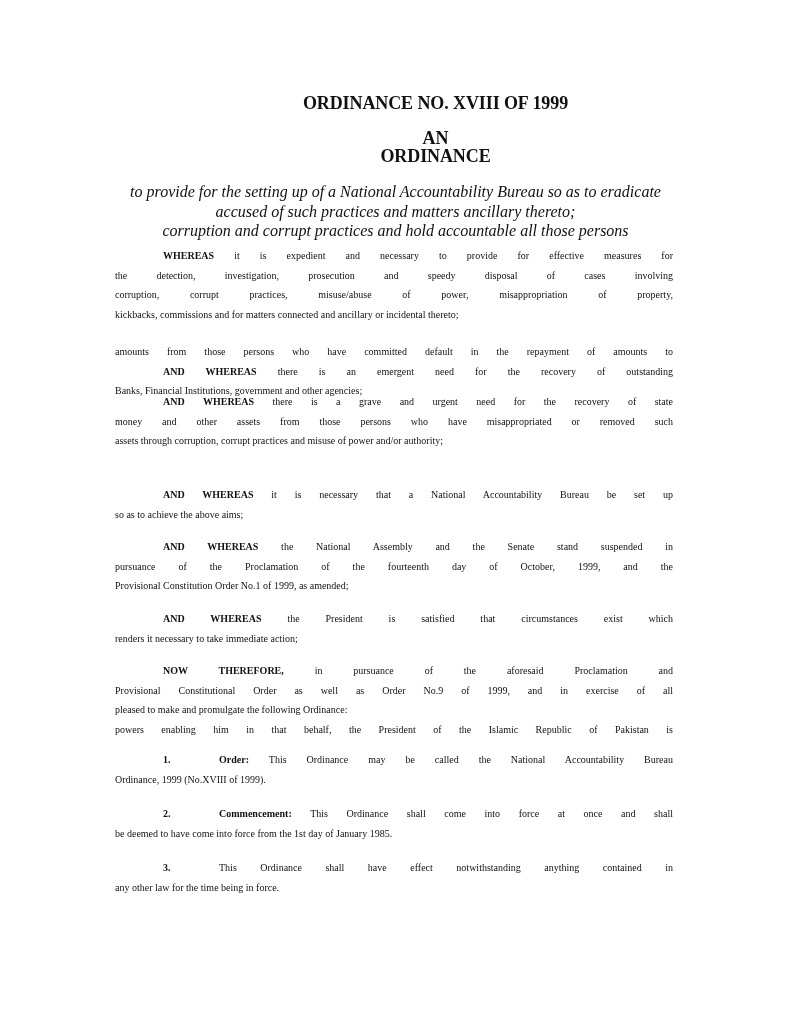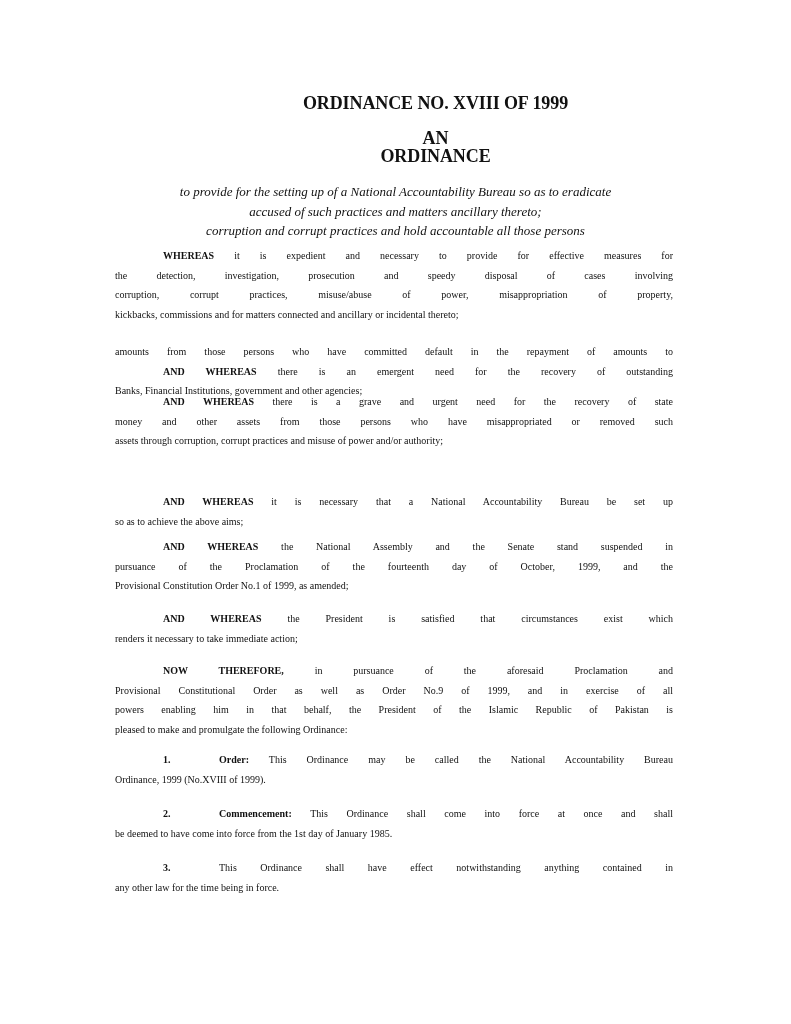--- a/index.html
+++ b/index.html
@@ -11,21 +11,21 @@
     }
     .heading {
       position: absolute; left: 0; width: 791px; text-align: center;
       font-weight: bold; font-size: 18px; line-height: 18px; letter-spacing: -0.1px; padding-left: 40px;
     }
     #h1 { top: 94px; }
     #h2 { top: 129px; }
     #h3 { top: 147px; }
     .preamble {
       position: absolute; left: 110px; width: 571px; top: 182px;
-      text-align: center; font-style: italic; font-size: 13px; line-height: 19.5px;
+      text-align: center; font-style: italic; font-size: 16px; line-height: 19.5px;
     }
     .preamble span { display: block; white-space: nowrap; }
     .para {
       position: absolute; left: 115px; width: 558px;
       font-size: 10px; line-height: 19.6px;
     }
     .line { display: block; text-align: justify; text-align-last: justify; white-space: nowrap; height: 19.6px; }
     .line.last { text-align-last: left; }
     .line.first { padding-left: 48px; }
     .b { font-weight: bold; }
@@ -59,40 +59,40 @@
     <span class="line last">Banks, Financial Institutions, government and other agencies;</span>
   </div>
 
   <div class="para" style="top:392px;">
     <span class="line first" style="white-space: normal;"><span class="b">AND WHEREAS</span> <span>there is a grave and urgent need for the recovery of state</span></span>
     <span class="line" style="white-space: normal;">money and other assets from those persons who have misappropriated or removed such</span>
     <span class="line last">assets through corruption, corrupt practices and misuse of power and/or authority;</span>
   </div>
 
   <div class="para" style="top:485px;">
-    <span class="line first" style="white-space: normal; margin-top: 7px;"><span class="b">AND WHEREAS</span> <span>it is necessary that a National Accountability Bureau be set up</span></span>
+    <span class="line first" style="white-space: normal;"><span class="b">AND WHEREAS</span> <span>it is necessary that a National Accountability Bureau be set up</span></span>
     <span class="line last">so as to achieve the above aims;</span>
   </div>
 
   <div class="para" style="top:537px;">
     <span class="line first" style="white-space: normal;"><span class="b">AND WHEREAS</span> <span>the National Assembly and the Senate stand suspended in</span></span>
     <span class="line" style="white-space: normal;">pursuance of the Proclamation of the fourteenth day of October, 1999, and the</span>
     <span class="line last">Provisional Constitution Order No.1 of 1999, as amended;</span>
   </div>
 
   <div class="para" style="top:609px;">
     <span class="line first" style="white-space: normal;"><span class="b">AND WHEREAS</span> <span>the President is satisfied that circumstances exist which</span></span>
     <span class="line last">renders it necessary to take immediate action;</span>
   </div>
 
   <div class="para" style="top:661px;">
     <span class="line first" style="white-space: normal;"><span class="b">NOW THEREFORE,</span> <span>in pursuance of the aforesaid Proclamation and</span></span>
     <span class="line" style="white-space: normal;">Provisional Constitutional Order as well as Order No.9 of 1999, and in exercise of all</span>
+    <span class="line last">pleased to make and promulgate the following Ordinance:</span>
     <span class="line" style="white-space: normal;">powers enabling him in that behalf, the President of the Islamic Republic of Pakistan is</span>
-    <span class="line last">pleased to make and promulgate the following Ordinance:</span>
   </div>
 
   <div class="para" style="top:750px;">
     <span class="line first" style="white-space: normal;"><span class="num">1.</span><span class="b">Order:</span> <span>This Ordinance may be called the National Accountability Bureau</span></span>
     <span class="line last">Ordinance, 1999 (No.XVIII of 1999).</span>
   </div>
 
   <div class="para" style="top:804px;">
     <span class="line first" style="white-space: normal;"><span class="num">2.</span><span class="b">Commencement:</span> <span>This Ordinance shall come into force at once and shall</span></span>
     <span class="line last">be deemed to have come into force from the 1st day of January 1985.</span>

